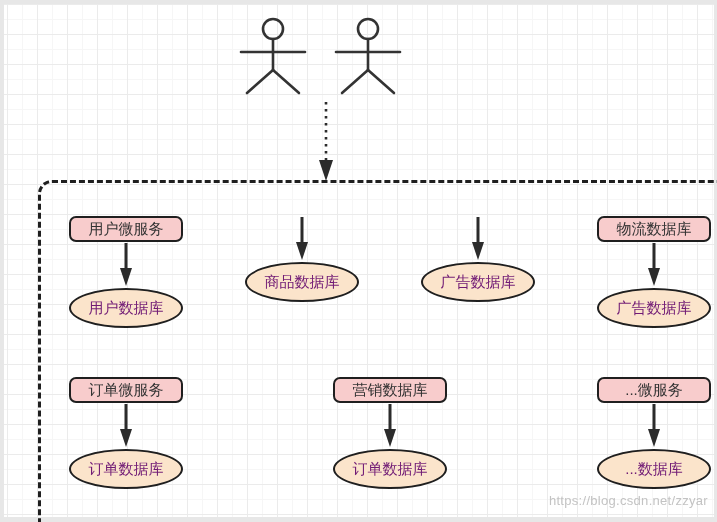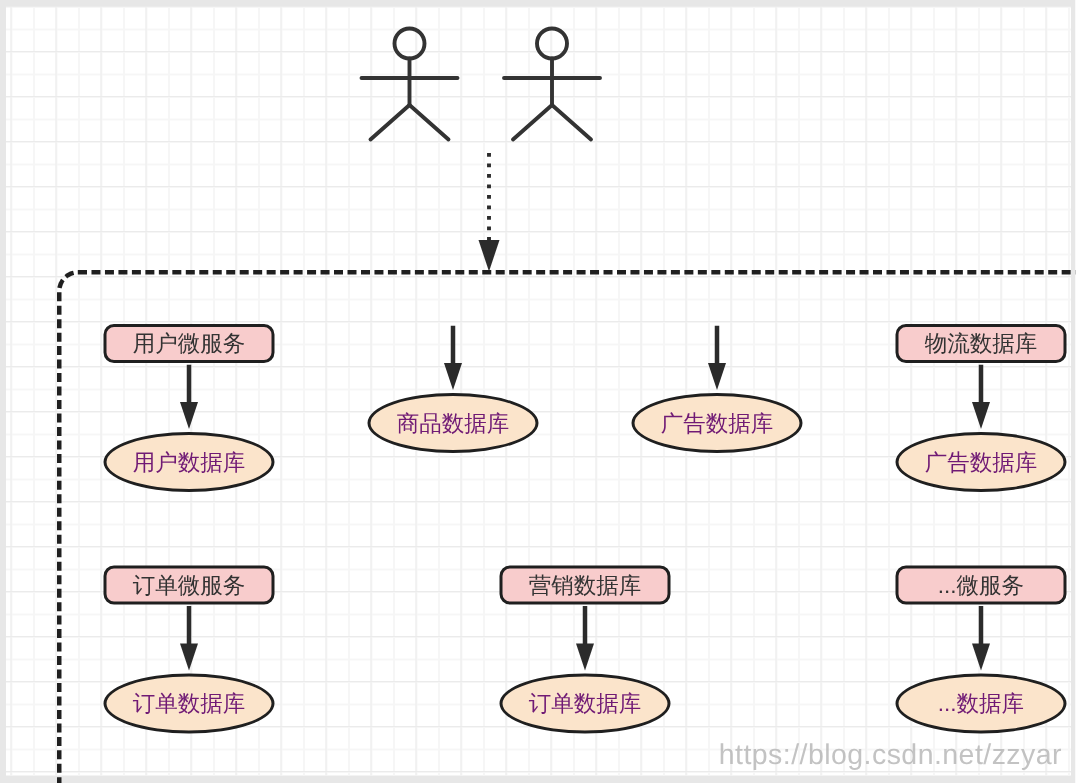--- a/index.html
+++ b/index.html
@@ -34,21 +34,21 @@
   }
   .db{
     width:114px;height:40px;box-sizing:border-box;
     background:#fbe4cb;border:2px solid #1f1f1f;border-radius:50%;
     display:flex;align-items:center;justify-content:center;
     font-size:15px;color:#701a75;white-space:nowrap;
   }
   .varrow{display:block;margin:1px 0;}
   .watermark{
     position:absolute;right:6px;top:489px;
-    font-size:19px;color:rgba(175,175,175,0.75);letter-spacing:0.3px;
+    font-size:13px;color:rgba(175,175,175,0.75);letter-spacing:0.3px;
   }
 </style>
 </head>
 <body>
 
 <div class="screen">
   <div class="canvas">
 
     <div class="actors">
       <svg width="70" height="85" viewBox="0 0 70 85">

